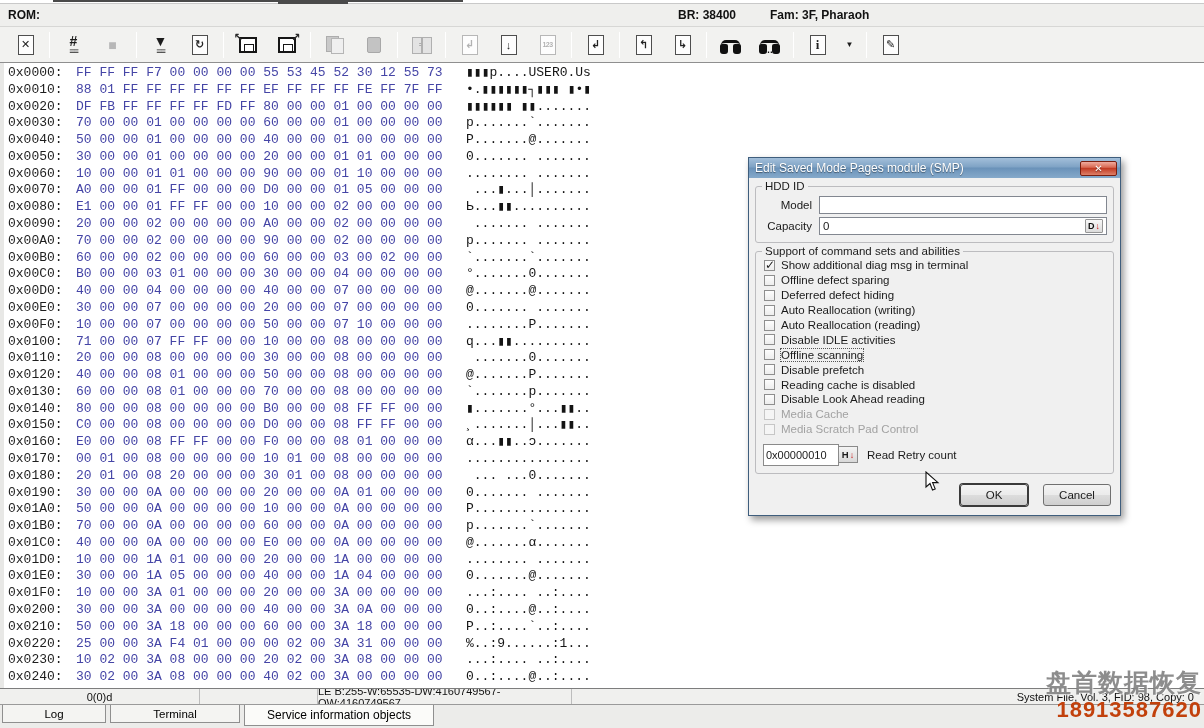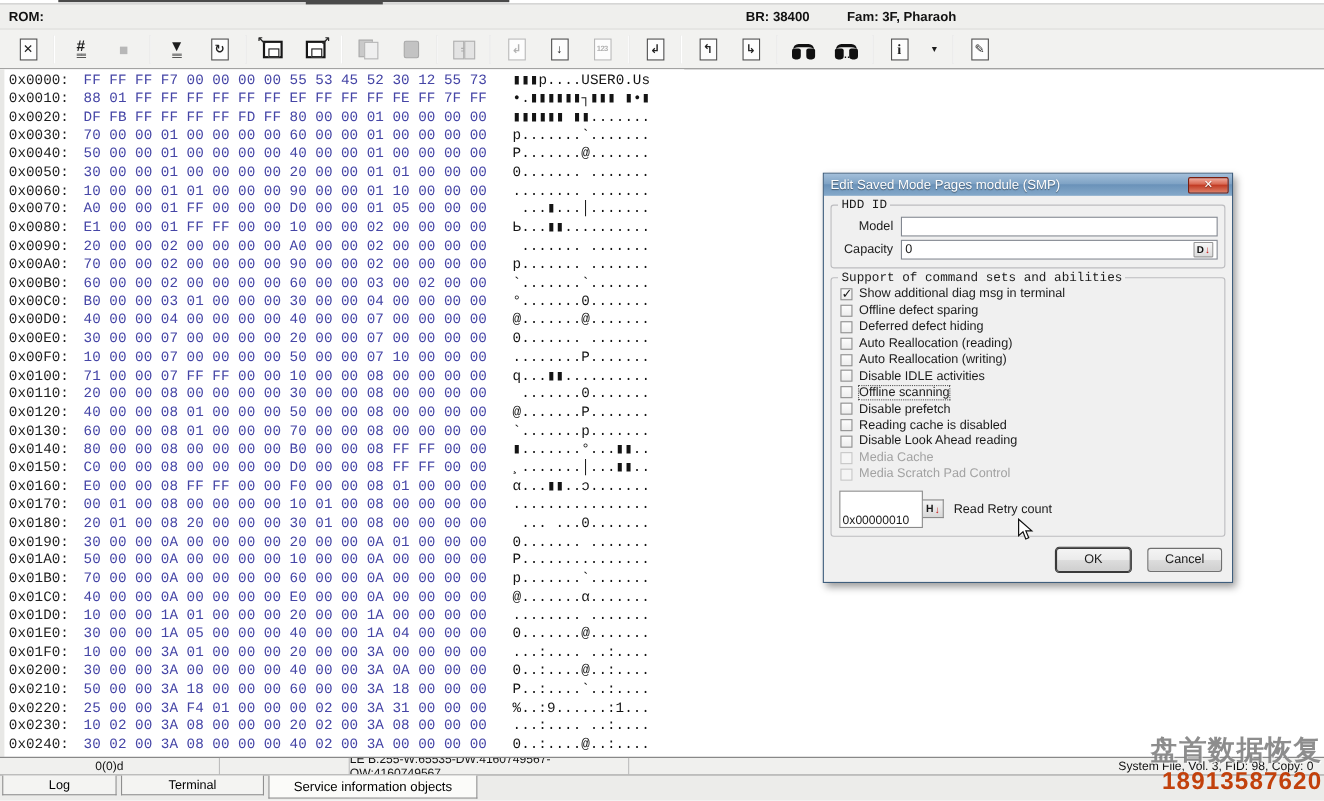--- a/index.html
+++ b/index.html
@@ -76,40 +76,40 @@
   
   .dialog { position:absolute; left:703px; top:157px; width:373px; background:#f0f0f0;
     border:1px solid #3f5e7d; box-shadow:3px 4px 7px rgba(0,0,0,0.40); z-index:20; font-size:11.5px; color:#1a1a1a;margin-left:45px; }
   .titlebar { height:20px; display:flex; align-items:center; padding-left:6px; color:#fff; font-size:12px;
     background:linear-gradient(180deg,#a3bfda 0%,#7fa3c5 45%,#6a92b9 50%,#85a9ca 100%);
     text-shadow:0 1px 1px rgba(0,0,0,0.45); }
   .close-btn { margin-left:auto; margin-right:3px; width:37px; height:15px; border:1px solid #7a1e0f;
     border-radius:2px; display:flex; align-items:center; justify-content:center; color:#fff; font-size:10px;
     font-weight:bold; background:linear-gradient(180deg,#f0ab9e 0%,#da6b55 40%,#c23c25 50%,#dd8068 100%); }
   fieldset { border:1px solid #bcbcbf; border-radius:3px; margin:2px 6px 0; padding:1px 6px 6px; }
-  legend { padding:0 3px; font-size:11.5px; color:#1b1b1b;font-family:Liberation Mono, monospace; }
+  legend { padding:0 3px; font-size:11.5px; color:#1b1b1b; }
   .field-row { display:flex; align-items:center; margin:3px 0 1px; }
   .field-label { width:50px; text-align:right; margin-right:7px; }
   .textbox { flex:1; height:18px; background:#fff; border:1px solid #828790; display:flex;
     align-items:center; padding:0 3px; font-size:11.5px; }
   .inbtn { margin-left:auto; width:18px; height:14px; border:1px solid #969696; border-radius:1px;
     background:linear-gradient(#f7f7f7,#dcdcdc); display:flex; align-items:center; justify-content:center;
     font-size:9px; font-weight:bold; color:#111; }
   .red-arrow { color:#cc1313; font-size:9px; margin-left:1px; }
   .cb-row { display:flex; align-items:center; height:14.9px; }
   .cb { width:11px; height:11px; border:1px solid #8e8e8e; background:linear-gradient(#fdfdfd,#ededed);
     margin:0 6px 0 2px; position:relative; flex:0 0 auto; }
   .cb.checked::after { content:"✓"; position:absolute; top:-3px; left:0; font-size:12px; font-weight:bold; color:#1c1c1c; }
   .cb-label { font-size:11.5px; }
   .cb-row.disabled .cb-label { color:#a2a2a2; }
   .cb-row.disabled .cb { border-color:#c6c6c6; background:#f5f5f5; }
   .cb-row.focused .cb-label { outline:1px dotted #555; }
   .retry-row { display:flex; align-items:center; margin:7px 0 1px 1px; }
-  .retry-box { width:76px; height:34px; border:1px solid #8a8a8a; background:#fff; display:flex;
-    align-items:flex-end; padding:0 2px; font-size:11px; }
+  .retry-box { width:76px; height:22px; border:1px solid #8a8a8a; background:#fff; display:flex;
+    align-items:center; padding:0 2px; font-size:11px; }
   .retry-btn { width:19px; height:17px; border:1px solid #8a8a8a; border-left:none;
     background:linear-gradient(#f4f4f4,#d8d8d8); display:flex; align-items:center; justify-content:center;
     font-size:9.5px; font-weight:bold; }
   .retry-label { margin-left:9px; }
   .btn-row { display:flex; justify-content:flex-end; gap:15px; margin:10px 9px 9px; }
   .btn { width:68px; height:22px; border:1px solid #707070; border-radius:3px; display:flex;
     align-items:center; justify-content:center; font-size:11.5px;
     background:linear-gradient(180deg,#f4f4f4 0%,#ebebeb 49%,#dddddd 50%,#cfcfcf 100%); }
   .btn.default { border-color:#3a3a3a; box-shadow:0 0 0 1px #3a3a3a; }
 
@@ -340,25 +340,25 @@
         <div class="cb-row">
           <span class="cb"></span>
           <span class="cb-label">Offline defect sparing</span>
         </div>
         <div class="cb-row">
           <span class="cb"></span>
           <span class="cb-label">Deferred defect hiding</span>
         </div>
         <div class="cb-row">
           <span class="cb"></span>
+          <span class="cb-label">Auto Reallocation (writing)</span>
+        </div>
+        <div class="cb-row">
+          <span class="cb"></span>
           <span class="cb-label">Auto Reallocation (reading)</span>
-        </div>
-        <div class="cb-row">
-          <span class="cb"></span>
-          <span class="cb-label">Auto Reallocation (writing)</span>
         </div>
         <div class="cb-row">
           <span class="cb"></span>
           <span class="cb-label">Disable IDLE activities</span>
         </div>
         <div class="cb-row focused">
           <span class="cb"></span>
           <span class="cb-label">Offline scanning</span>
         </div>
         <div class="cb-row">

